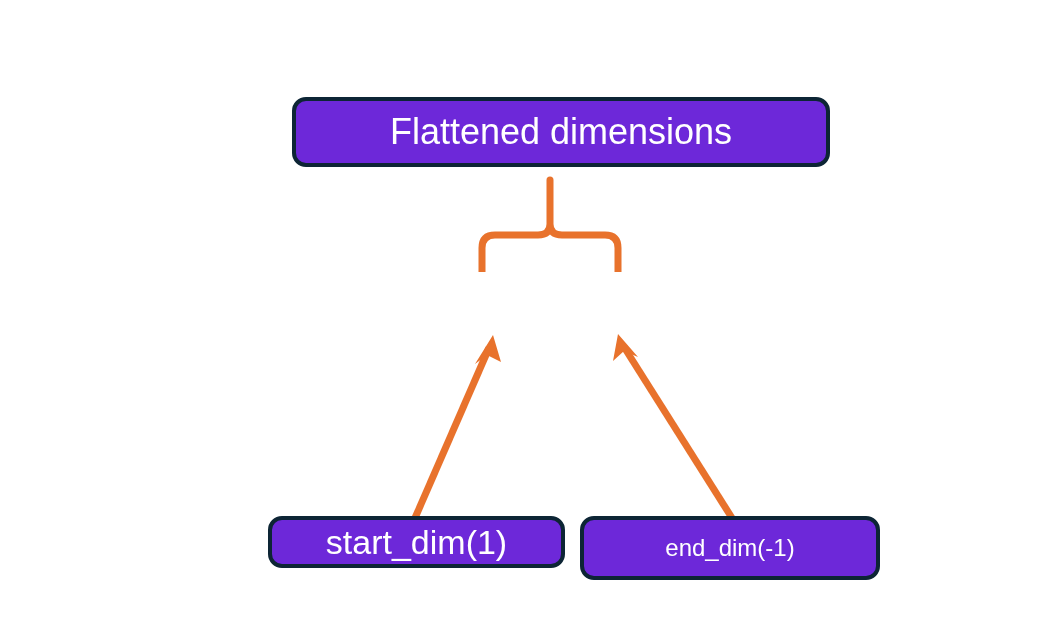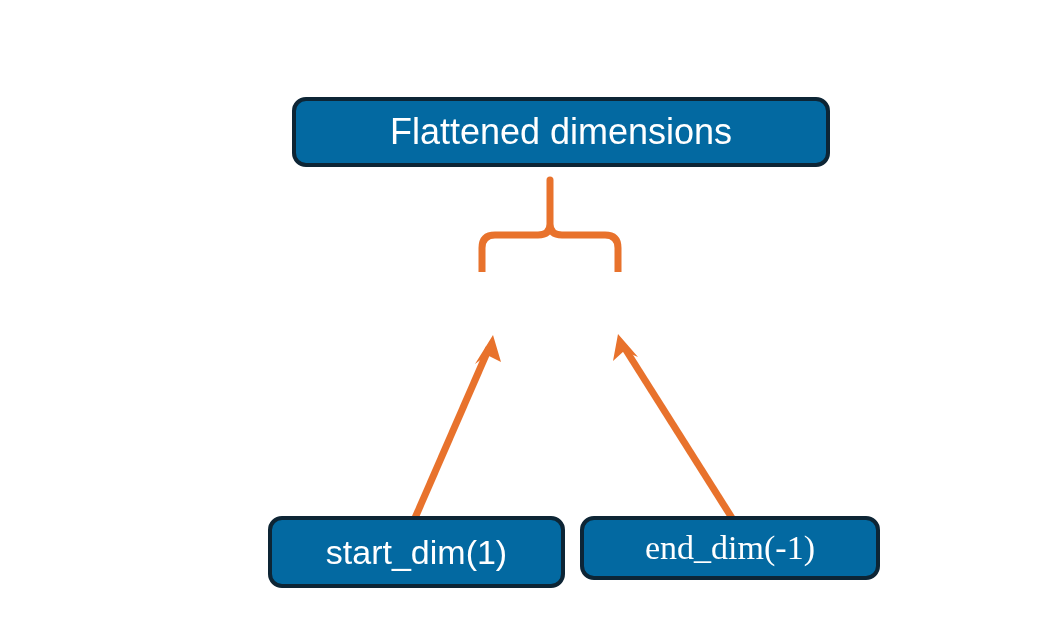--- a/index.html
+++ b/index.html
@@ -16,21 +16,21 @@
   }
   #canvas {
     position: absolute;
     left: 0;
     top: 0;
     width: 1038px;
     height: 632px;
   }
   .node {
     position: absolute;
-    background: #0369a1;
+    background: #6d28d9;
     border: 4px solid #0d2535;
     box-sizing: border-box;
     display: flex;
     align-items: center;
     justify-content: center;
     color: #ffffff;
     z-index: 2;
   }
   .node-label {
     color: #ffffff;
@@ -63,38 +63,37 @@
     font-size: 52px;
     position: relative;
     top: 10px;
   }
 
   
   #node-start-dim {
     left: 268px;
     top: 516px;
     width: 297px;
-    height: 72px;
+    height: 52px;
     border-radius: 14px;
   }
   #node-start-dim .node-label {
     font-size: 34px;
   }
 
   
   #node-end-dim {
     left: 580px;
     top: 516px;
     width: 300px;
     height: 64px;
     border-radius: 14px;
   }
   #node-end-dim .node-label {
-    font-size: 34px;
-    font-family: Liberation Serif, serif;
+    font-size: 24px;
   }
 
   
   #connectors {
     position: absolute;
     left: 0;
     top: 0;
     width: 1038px;
     height: 632px;
     z-index: 3;

